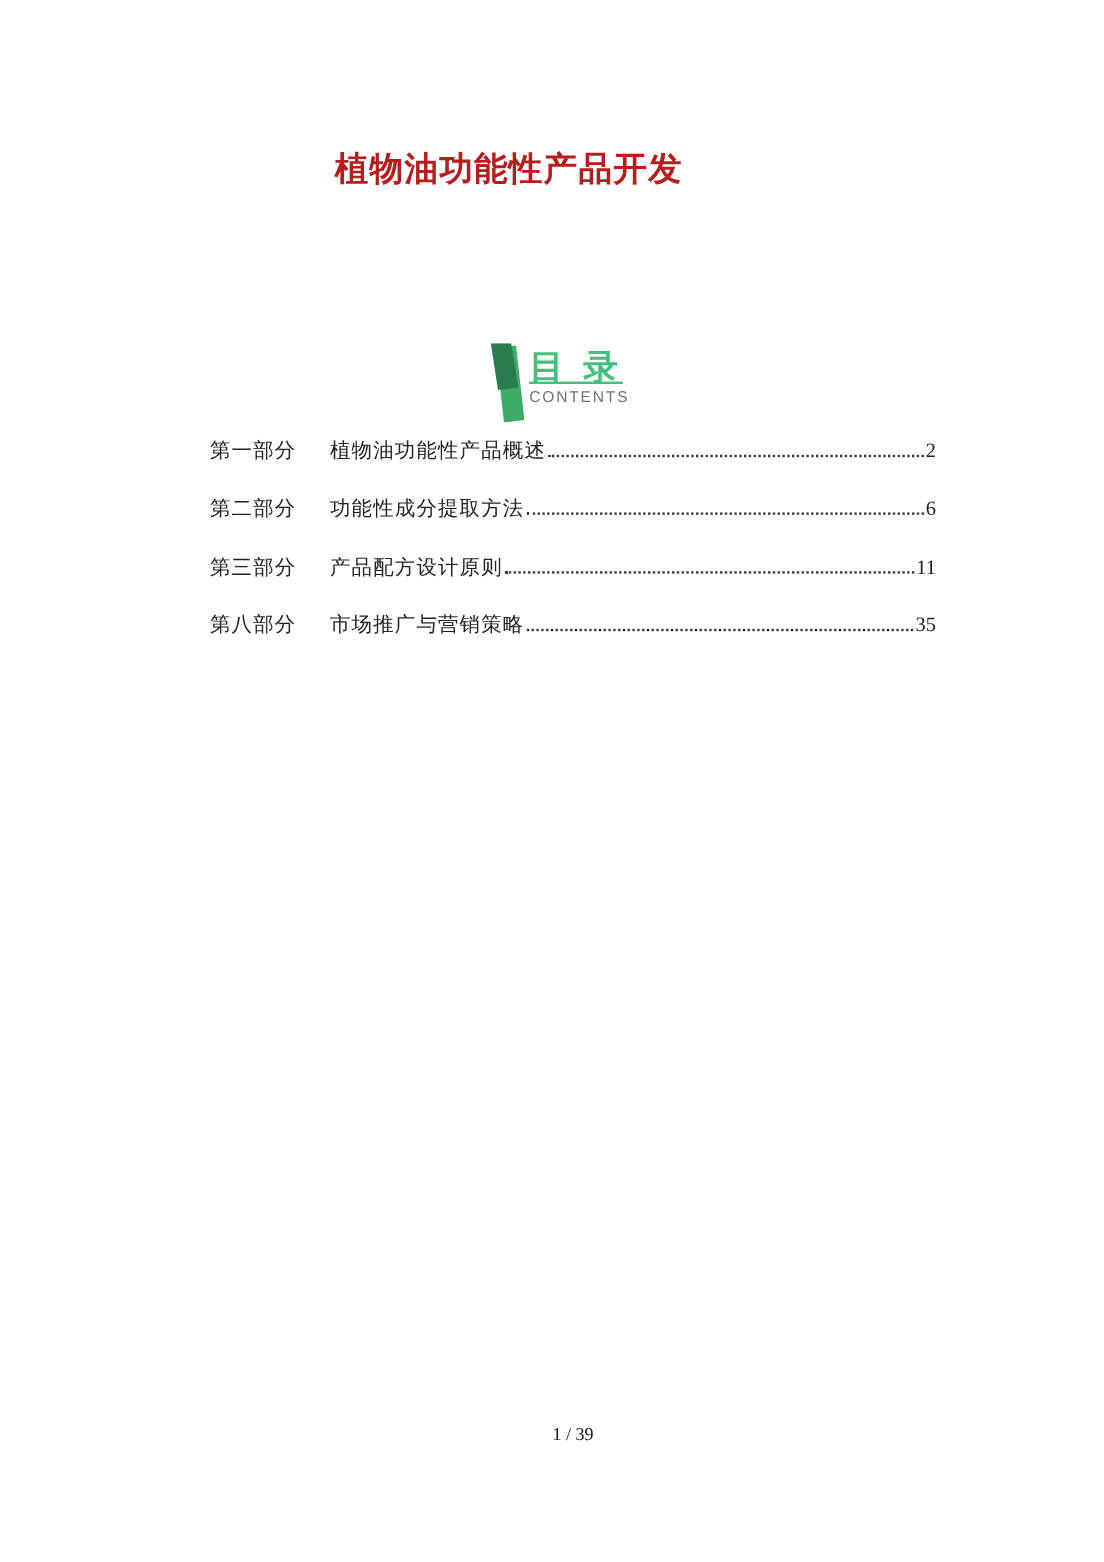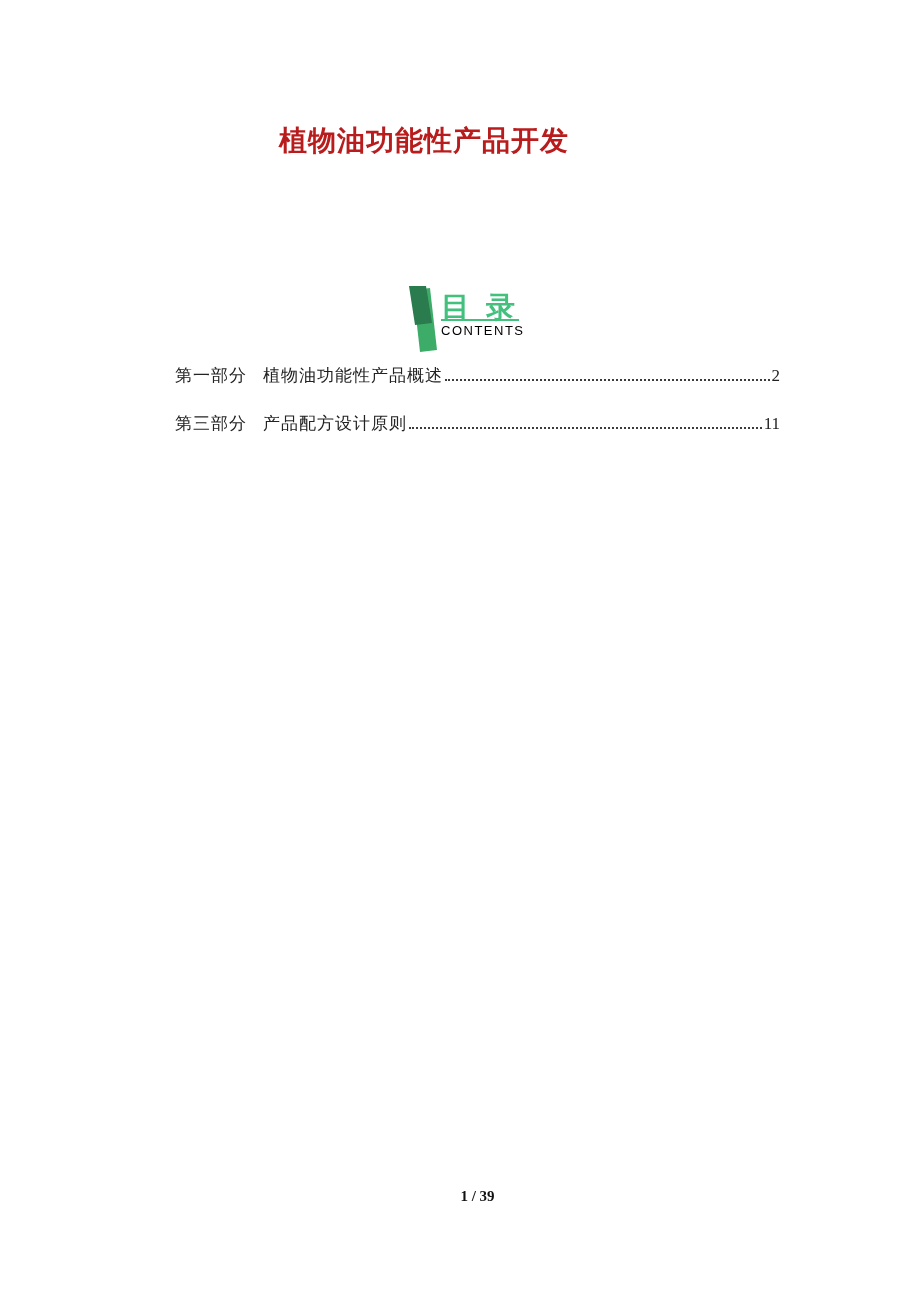--- a/index.html
+++ b/index.html
@@ -54,21 +54,21 @@
     line-height: 1.05;
     letter-spacing: 4px;
     color: #44c07e;
     white-space: nowrap;
     text-decoration: underline;
   }
   .toc-logo-sub {
     font-family: "Liberation Sans", "DejaVu Sans", sans-serif;
     font-size: 13px;
     letter-spacing: 1.5px;
-    color: #000000;
+    color: #737373;
     margin-top: 1px;
     white-space: nowrap;
   }
 
   
   .toc-list {
     position: absolute;
     top: 364px;
     left: 175px;
     width: 605px;
@@ -77,20 +77,21 @@
     display: flex;
     align-items: baseline;
     font-family: "Liberation Serif", "DejaVu Serif", serif;
     font-size: 17px;
     color: #222222;
     height: 22px;
     margin-bottom: 26.3px;
     white-space: nowrap;
   }
   .toc-part {
+    margin-right: 12px;
     letter-spacing: 1px;
     font-family: Liberation Mono, monospace;
   }
   .toc-title {
     letter-spacing: 1px;
     margin-left: 16px;
   }
   .toc-dots {
     flex: 1 1 auto;
     border-bottom: 2px dotted #3c3c3c;
@@ -103,21 +104,21 @@
 
   
   .page-footer {
     position: absolute;
     top: 1188px;
     left: 175px;
     width: 605px;
     text-align: center;
     font-family: "Liberation Serif", "DejaVu Serif", serif;
     font-size: 15px;
-    font-weight: bold;
+    font-weight: normal;
     color: #111111;
   }
 </style>
 </head>
 <body>
 
 <div class="doc-title">植物油功能性产品开发</div>
 
 <div class="toc-logo">
   <svg class="toc-slash" viewBox="0 0 34 66">
@@ -132,28 +133,40 @@
 
 <div class="toc-list">
 
   <div class="toc-row">
     <span class="toc-part">第一部分</span>
     <span class="toc-title">植物油功能性产品概述</span>
     <span class="toc-dots"></span>
     <span class="toc-page">2</span>
   </div>
 
+  <div class="toc-row">
+    <span class="toc-part">第二部分</span>
+    <span class="toc-title">功能性成分提取方法</span>
+    <span class="toc-dots"></span>
+    <span class="toc-page">6</span>
+  </div>
 
   <div class="toc-row">
     <span class="toc-part">第三部分</span>
     <span class="toc-title">产品配方设计原则</span>
     <span class="toc-dots"></span>
     <span class="toc-page">11</span>
   </div>
 
 
 
 
 
+  <div class="toc-row">
+    <span class="toc-part">第八部分</span>
+    <span class="toc-title">市场推广与营销策略</span>
+    <span class="toc-dots"></span>
+    <span class="toc-page">35</span>
+  </div>
 
 </div>
 
 <div class="page-footer">1 / 39</div>
 
 </body></html>

